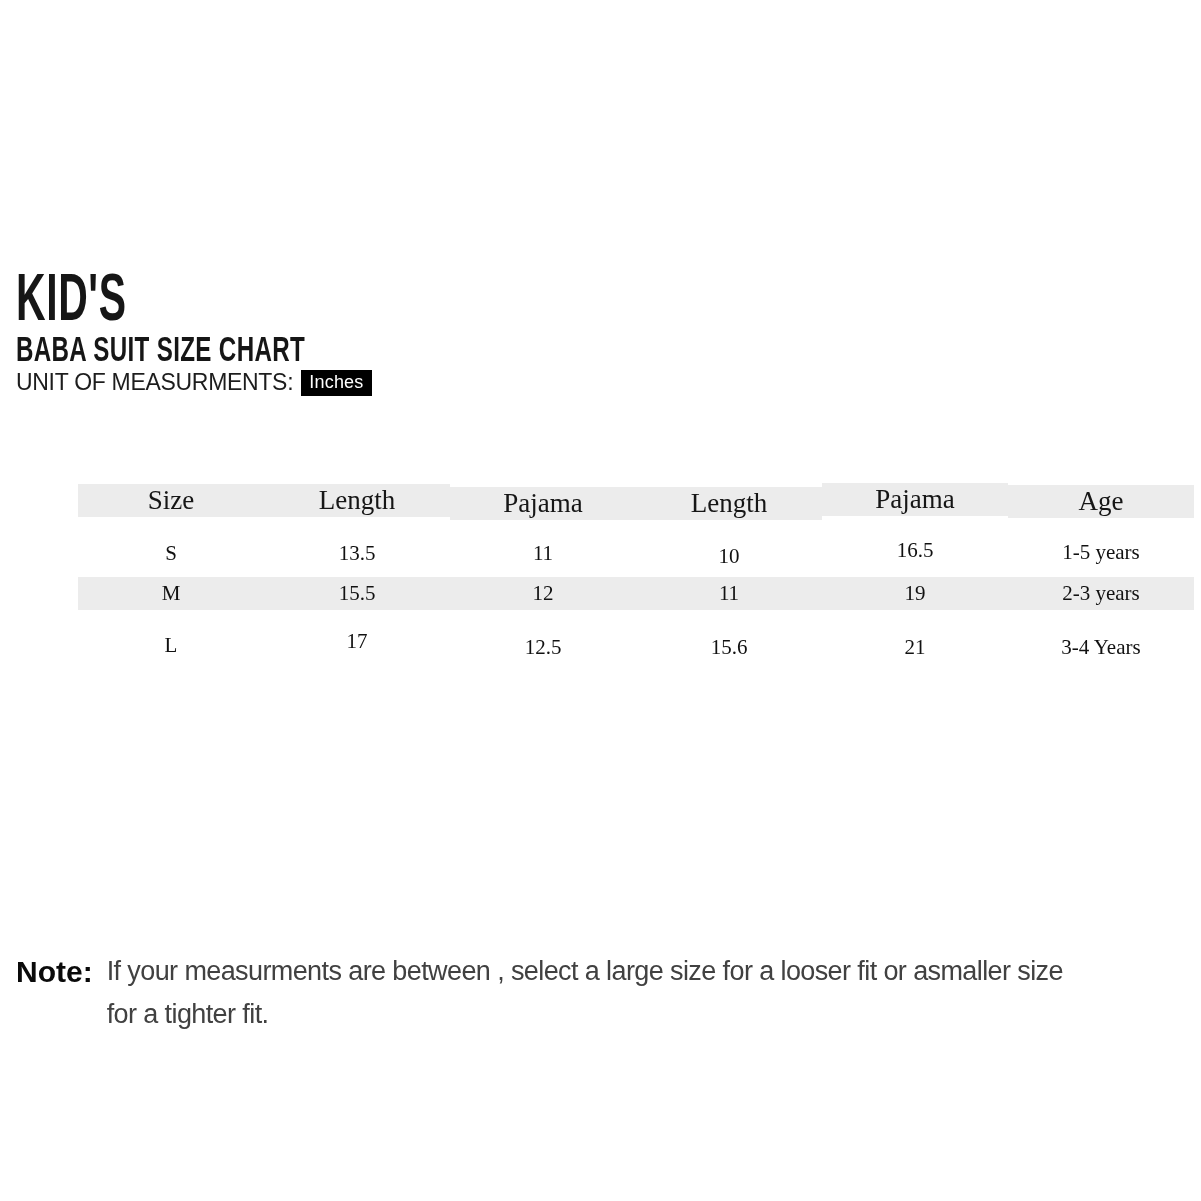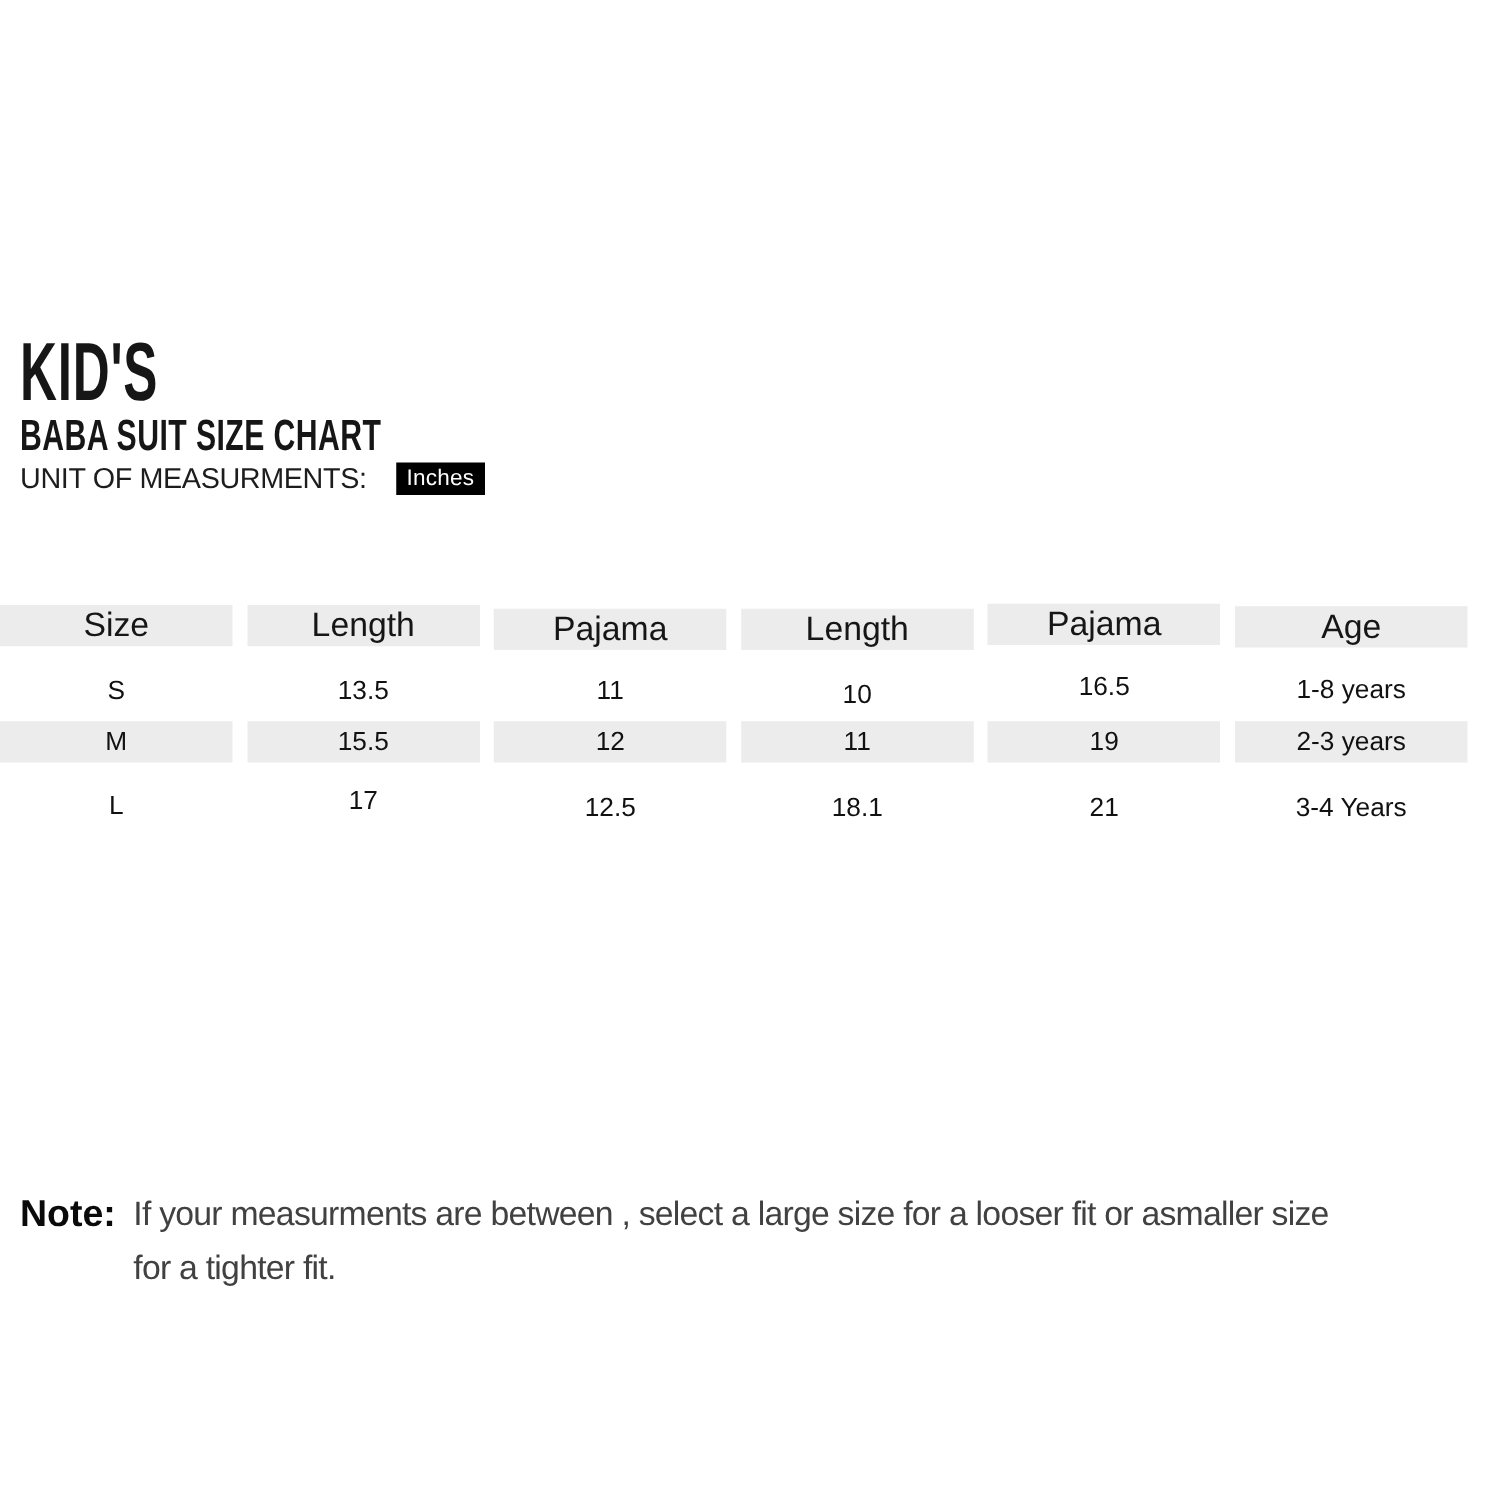--- a/index.html
+++ b/index.html
@@ -34,43 +34,44 @@
     transform: scaleX(0.69);
     transform-origin: left top;
     white-space: nowrap;
     margin-top: 1px;
     letter-spacing: 0.5px;
   }
   .unit-line {
     margin-top: 3px;
     display: flex;
     align-items: center;
-    gap: 24px;
+    gap: 8px;
     font-size: 23px;
     letter-spacing: -0.3px;
     color: #1d1d1d;
     white-space: nowrap;
   }
   .unit-badge {
     background: #000000;
     color: #ffffff;
     font-size: 18px;
     letter-spacing: 0.2px;
     padding: 2px 8px 3px 8px;
     display: inline-block;
   }
 
   
   .size-table {
     position: absolute;
-    left: 0;
+    left: 20px;
     top: 484px;
     width: 1174px;
     display: flex;
-    justify-content: space-between;
+    justify-content: flex-end;
+    font-family: Liberation Serif, serif;
   }
   .col { position: relative; width: 186px; height: 180px; }
   .hdr {
     position: absolute;
     top: 0; left: 0; right: 0;
     height: 33px;
     background: #ececec;
     display: flex;
     align-items: center;
     justify-content: center;
@@ -160,33 +161,33 @@
       <div class="hdr">Pajama</div>
       <div class="cell r1">11</div>
       <div class="cell r2">12</div>
       <div class="cell r3">12.5</div>
     </div>
 
     <div class="col col4">
       <div class="hdr">Length</div>
       <div class="cell r1">10</div>
       <div class="cell r2">11</div>
-      <div class="cell r3">18.1</div>
+      <div class="cell r3">15.6</div>
     </div>
 
     <div class="col col5">
       <div class="hdr">Pajama</div>
       <div class="cell r1">16.5</div>
       <div class="cell r2">19</div>
       <div class="cell r3">21</div>
     </div>
 
     <div class="col col6">
       <div class="hdr">Age</div>
-      <div class="cell r1">1-8 years</div>
+      <div class="cell r1">1-5 years</div>
       <div class="cell r2">2-3 years</div>
       <div class="cell r3">3-4 Years</div>
     </div>
 
   </div>
 
   <div class="note">
     <span class="note-label">Note:</span>
     <span class="note-text">
       <span class="note-line">If your measurments are between , select a large size for a looser fit or asmaller size</span><br>

